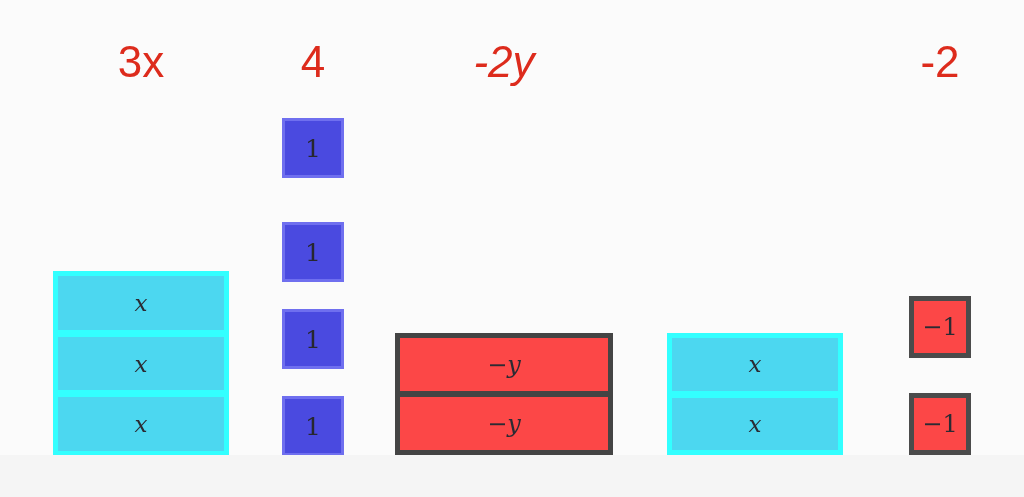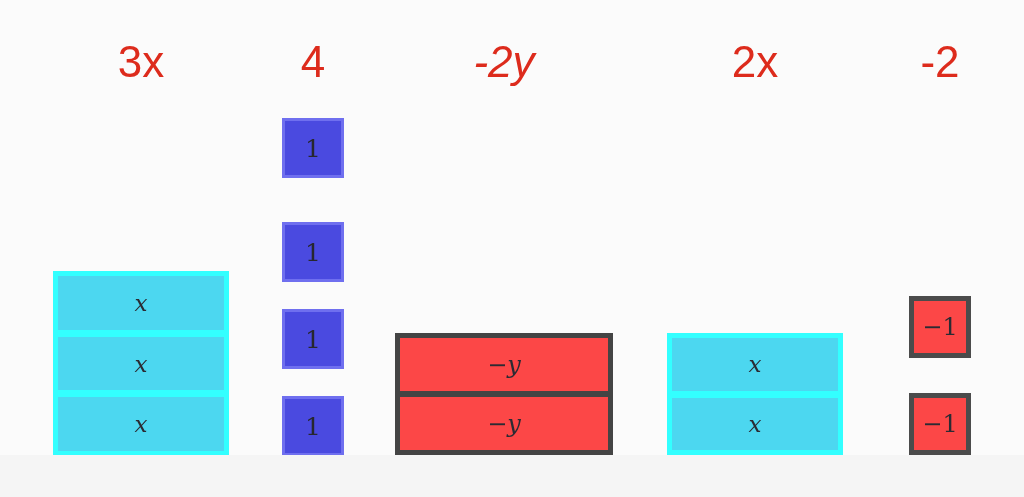--- a/index.html
+++ b/index.html
@@ -127,21 +127,20 @@
 
 <div id="stage">
 
   <div class="layer">
     <div class="col-label" style="left:141px; top:40px;">3x</div>
 
     <div class="col-label" style="left:313px; top:40px;">4</div>
 
     <div class="col-label" style="left:504px; top:40px;font-style:italic;">-2y</div>
 
-    <div class="col-label" style="left:755px; top:40px;">2x</div>
 
     <div class="col-label" style="left:940px; top:40px;">-2</div>
   </div>
 
   <div class="group cyan" style="left:53px; top:271px; width:176px; height:185px;">
     <div class="tile x-tile">x</div>
     <div class="tile x-tile">x</div>
     <div class="tile x-tile">x</div>
   </div>
 

